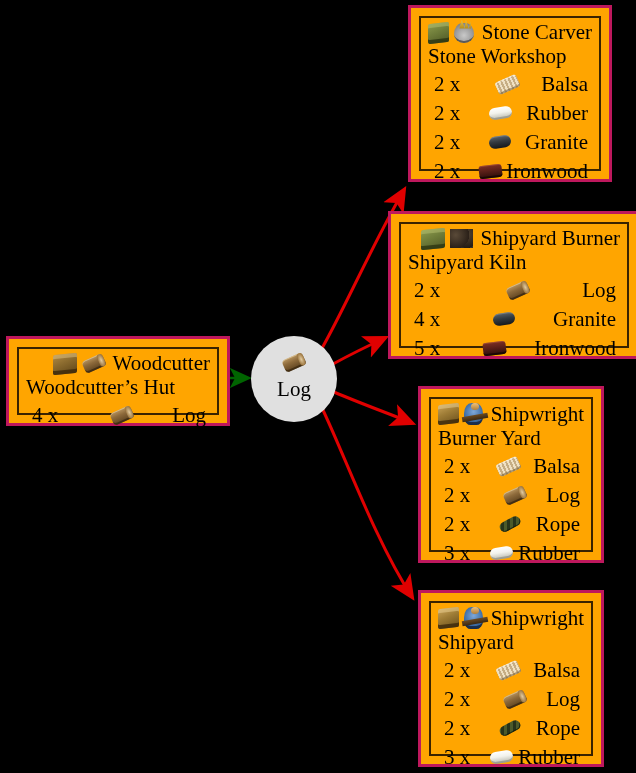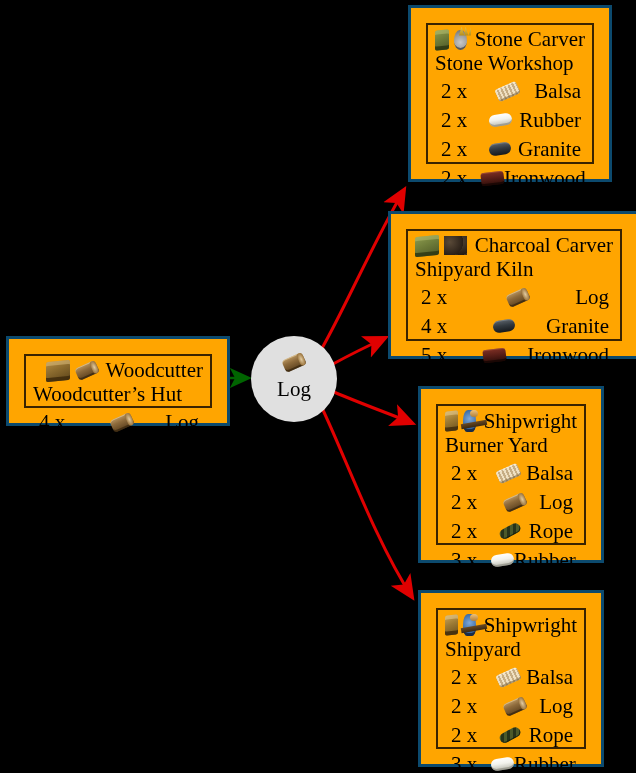--- a/index.html
+++ b/index.html
@@ -26,23 +26,23 @@
     left: 0; top: 0;
     width: 636px;
     height: 773px;
     pointer-events: none;
   }
 
   
   .box {
     position: absolute;
     background: #FFA500;
-    border: 3px solid #0c4a6e;
+    border: 3px solid #be185d;
     box-sizing: border-box;
-    padding: 15px;
+    padding: 8px;
   }
   .box-inner {
     border: 2px solid #3a2300;
     box-sizing: border-box;
     width: 100%;
     height: 100%;
     padding: 4px 7px 6px 7px;
     display: flex;
     flex-direction: column;
     justify-content: flex-start;
@@ -324,21 +324,21 @@
         </div>
       </div>
     </div>
   </div>
 
   <div class="box" style="left:388px; top:211px; width:252px; height:148px;">
     <div class="box-inner">
       <div class="box-title">
         <span class="spr spr-building"></span>
         <span class="spr spr-charcoal" style="margin-left:3px;"></span>
-        <span class="title-text">Charcoal Carver</span>
+        <span class="title-text">Shipyard Burner</span>
       </div>
       <div class="box-subtitle">Shipyard Kiln</div>
       <div class="ingredients">
         <div class="ing-row">
           <span class="ing-qty">2 x</span>
           <span class="ing-icon-cell">
               <span class="spr spr-log"></span>
             </span>
           <span class="ing-name">Log</span>
         </div>

